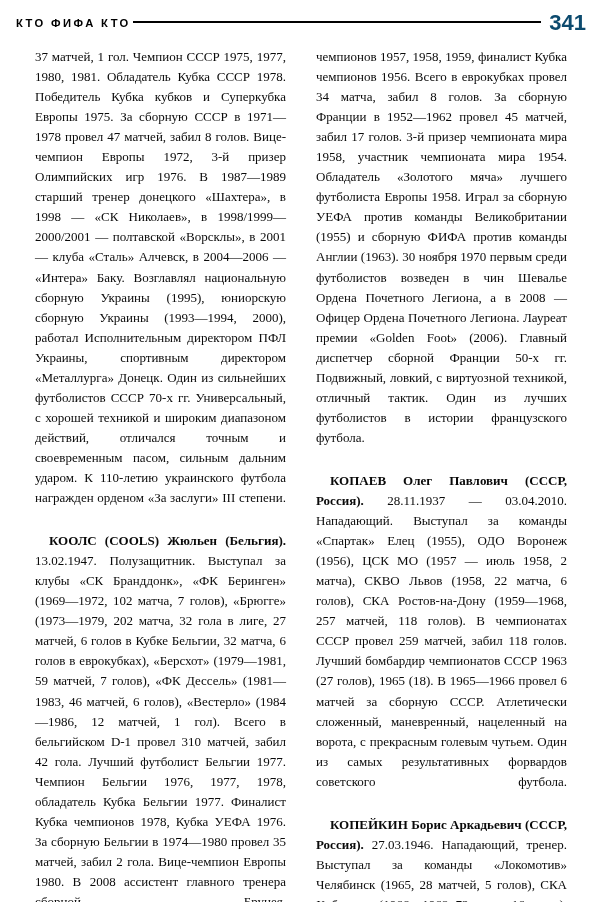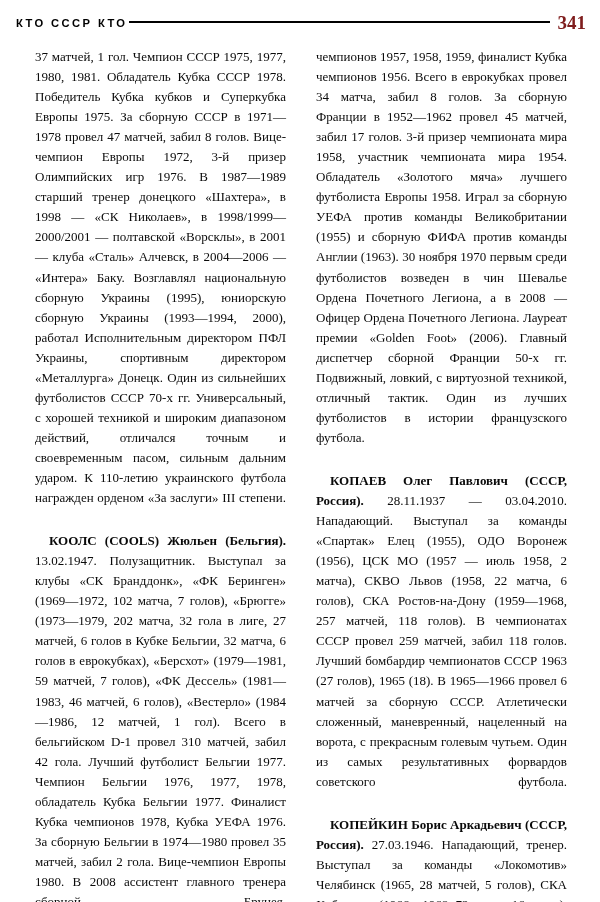--- a/index.html
+++ b/index.html
@@ -42,24 +42,24 @@
     line-height: 1;
     padding-top: 2px;
   }
   .rh-rule {
     flex: 1 1 auto;
     height: 0;
     border-bottom: 2.6px solid #000;
     margin: 0 8px 2px 2px;
   }
   .rh-page {
-    font-family: Liberation Serif, serif;
+    font-family: Liberation Sans, sans-serif;
     font-weight: bold;
-    font-size: 19px;
-    color: #7f1d1d;
+    font-size: 22px;
+    color: #0c4a6e;
     line-height: 1;
     padding-bottom: 1px;
   }
 
   
   .columns {
     position: absolute;
     top: 44px;
     left: 32px;
     width: 538px;
@@ -101,21 +101,21 @@
     display: inline-block;
     width: 100%;
   }
 </style>
 </head>
 <body>
 
 <div class="page">
 
   <div class="running-head">
-    <span class="rh-title">КТО СССР КТО</span>
+    <span class="rh-title">КТО ФИФА КТО</span>
     <span class="rh-rule"></span>
     <span class="rh-page">341</span>
   </div>
 
   <div class="columns">
 
     <div class="col">
       <p class="entry"><span>37 матчей, 1 гол. Чемпион СССР 1975, 1977, 1980, 1981. Обладатель Кубка СССР 1978. Победитель Кубка кубков и Суперкубка Европы 1975. За сборную СССР в 1971—1978 провел 47 матчей, забил 8 голов. Вице-чемпион Европы 1972, 3-й призер Олимпийских игр 1976. В 1987—1989 старший тренер донецкого «Шахтера», в 1998 — «СК Николаев», в 1998/1999—2000/2001 — полтавской «Ворсклы», в 2001 — клуба «Сталь» Алчевск, в 2004—2006 — «Интера» Баку. Возглавлял национальную сборную Украины (1995), юниорскую сборную Украины (1993—1994, 2000), работал Исполнительным директором ПФЛ Украины, спортивным директором «Металлурга» Донецк. Один из сильнейших футболистов СССР 70-х гг. Универсальный, с хорошей техникой и широким диапазоном действий, отличался точным и своевременным пасом, сильным дальним ударом. К 110-летию украинского футбола награжден орденом «За заслуги» III степени.</span></p>
       <p class="entry spaced indent"><span class="hdr">КООЛС (COOLS) Жюльен (Бельгия).</span><span> 13.02.1947. Полузащитник. Выступал за клубы «СК Бранддонк», «ФК Берингeн» (1969—1972, 102 матча, 7 голов), «Брюгге» (1973—1979, 202 матча, 32 гола в лиге, 27 матчей, 6 голов в Кубке Бельгии, 32 матча, 6 голов в еврокубках), «Берсхот» (1979—1981, 59 матчей, 7 голов), «ФК Дессель» (1981— 1983, 46 матчей, 6 голов), «Вестерло» (1984—1986, 12 матчей, 1 гол). Всего в бельгийском D-1 провел 310 матчей, забил 42 гола. Лучший футболист Бельгии 1977. Чемпион Бельгии 1976, 1977, 1978, обладатель Кубка Бельгии 1977. Финалист Кубка чемпионов 1978, Кубка УЕФА 1976. За сборную Бельгии в 1974—1980 провел 35 матчей, забил 2 гола. Вице-чемпион Европы 1980. В 2008 ассистент главного тренера сборной Брунея.</span></p>
 

